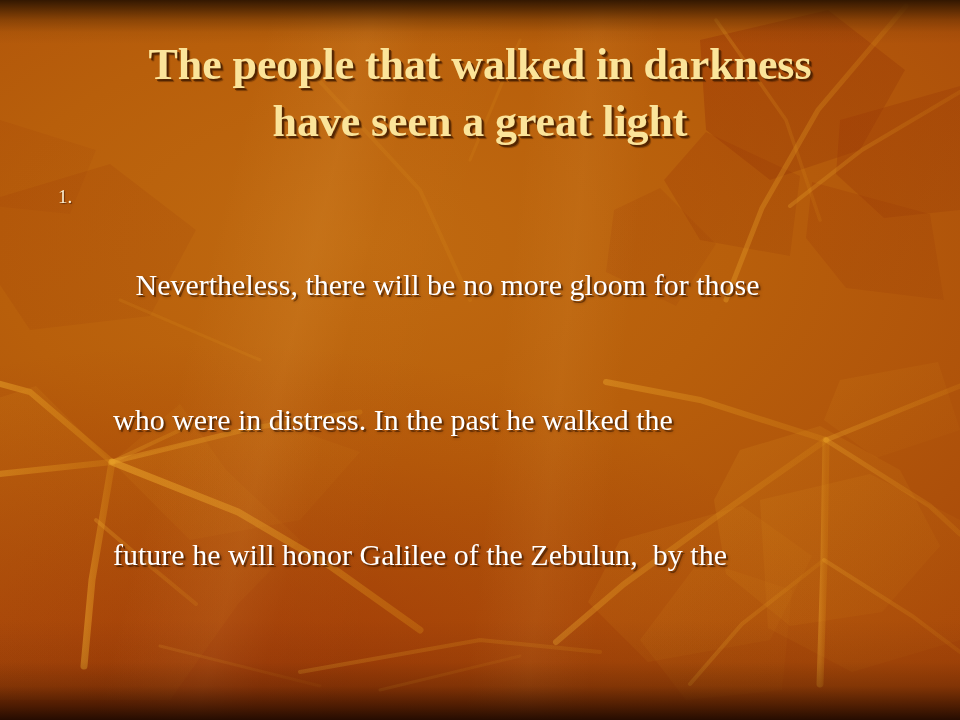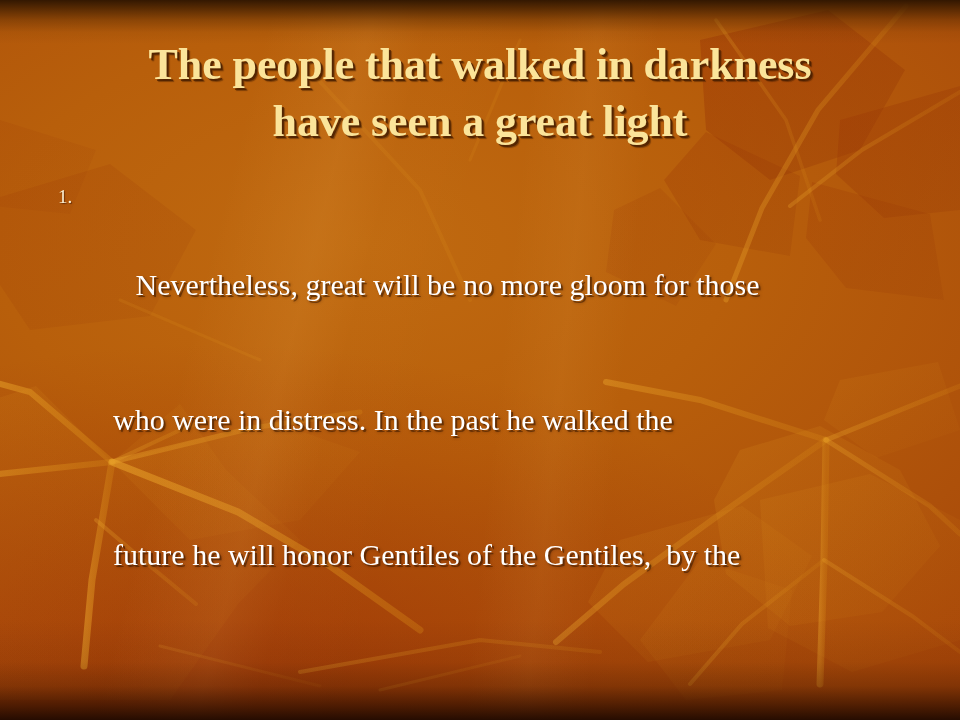--- a/index.html
+++ b/index.html
@@ -226,22 +226,22 @@
   <div class="content">
 
     <div class="title">The people that walked in darkness
 have seen a great light</div>
 
     <div class="body-block">
 
       <div class="item item-1">
         <span class="marker m1">1.</span>
         <div class="lines">
-          <span class="ln">   Nevertheless, great will be no more gloom for those</span>
+          <span class="ln">   Nevertheless, there will be no more gloom for those</span>
           <span class="ln">who were in distress. In the past he walked the</span>
-          <span class="ln">future he will honor Gentiles of the Gentiles,  by the</span>
+          <span class="ln">future he will honor Galilee of the Zebulun,  by the</span>
           
         </div>
       </div>
 
     </div>
   </div>
 </div>
 
 </body></html>

